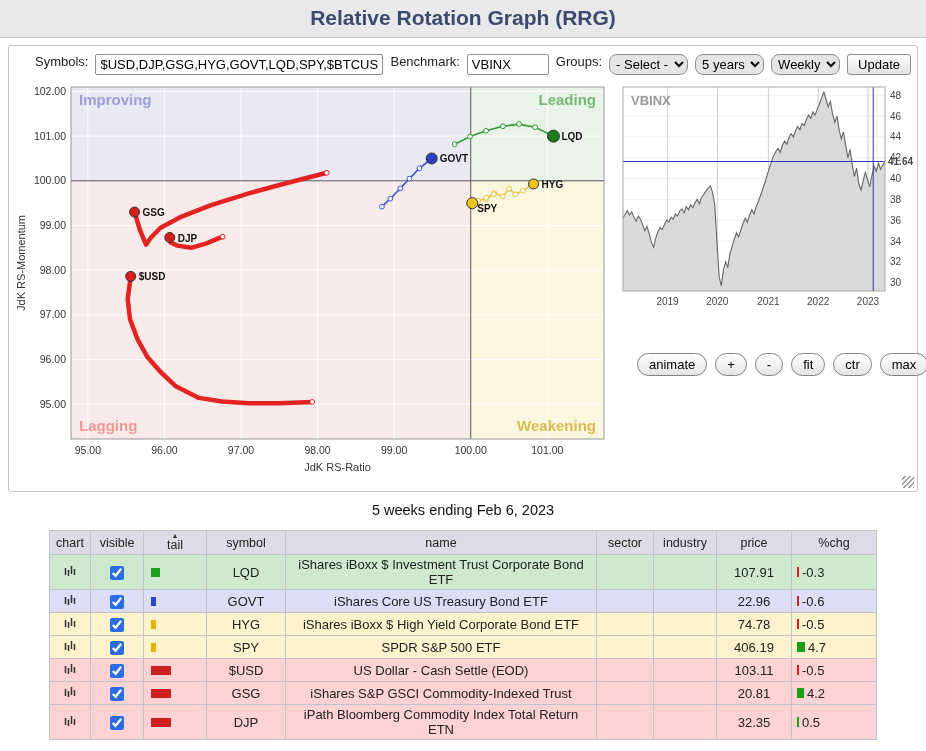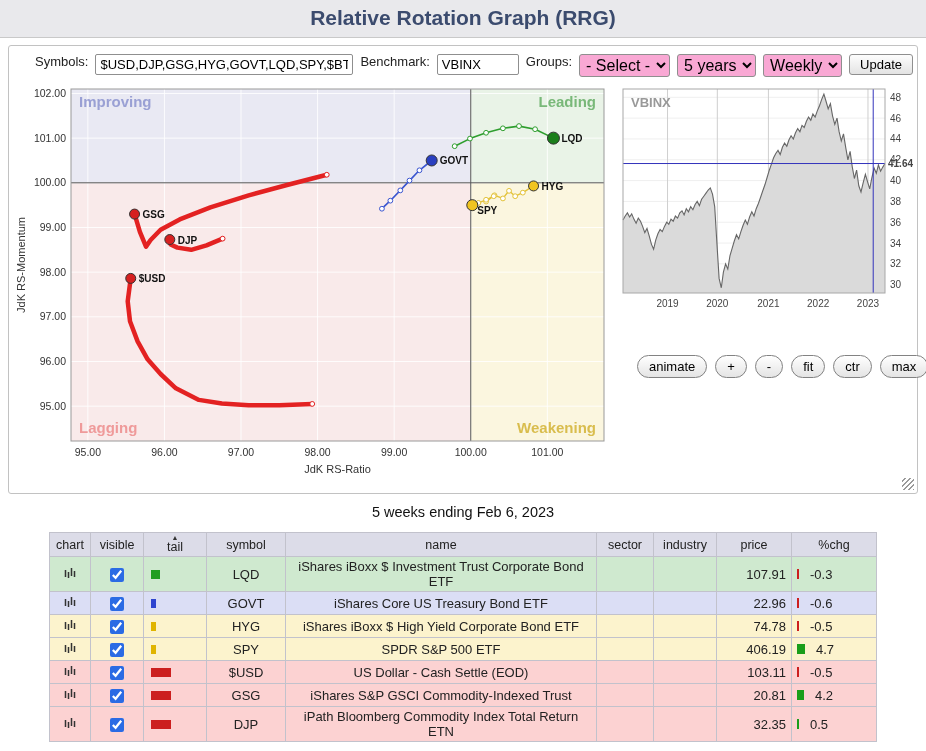--- a/index.html
+++ b/index.html
@@ -5,21 +5,21 @@
   html,body{margin:0;padding:0;background:#fff;}
   body{width:926px;font-family:"Liberation Sans",sans-serif;color:#222;}
   .titlebar{background:#e9e9ec;border-bottom:1px solid #c9c9c9;text-align:center;padding:6px 0 7px;}
   .titlebar h1{margin:0;font-size:21px;font-weight:600;color:#3b4b6e;}
   .panel{margin:7px 8px 0;border:1px solid #c2c2c2;border-radius:3px;position:relative;background:#fff;padding:6px 4px 6px;}
   .toolbar{display:flex;align-items:flex-start;gap:7px;font-size:13px;padding:2px 0 6px 22px;}
   .toolbar label{color:#222;}
   .toolbar input[type=text]{font-size:13px;padding:2px 4px;border:1px solid #8f8f8f;border-radius:2px;font-family:"Liberation Sans",sans-serif;}
   .symbols-input{width:278px;}
   .benchmark-input{width:72px;}
-  .toolbar select{font-size:16px;padding:1px 2px;border:1px solid #8f8f8f;border-radius:3px;background:#f9a8d4;}
+  .toolbar select{font-size:13px;padding:1px 2px;border:1px solid #8f8f8f;border-radius:8px;background:#e5e5e5;}
   .toolbar button{font-size:13px;padding:2px 10px;border:1px solid #8f8f8f;border-radius:3px;background:linear-gradient(#fdfdfd,#e3e3e3);cursor:pointer;}
   .main{display:flex;align-items:flex-start;}
   .rrg-wrap{width:602px;}
   .right-col{width:302px;margin-left:6px;display:flex;flex-direction:column;}
   .mini-wrap{border:0;}
   .tail-row{display:flex;align-items:center;margin-top:66px;font-size:13px;padding:0 6px 0 12px;}
   .slider-track{width:86px;height:4px;background:#8f8f8f;border-radius:2px;position:relative;margin-left:10px;}
   .slider-thumb{position:absolute;left:30%;top:50%;transform:translate(-50%,-50%);width:14px;height:14px;border-radius:50%;background:linear-gradient(#f4f4f4,#bdbdbd);border:1px solid #767676;box-sizing:border-box;}
   .tail-spacer{flex:1;}
   .btn-row{display:flex;gap:8px;margin-top:24px;padding-left:16px;}
@@ -30,23 +30,23 @@
   table.holdings th,table.holdings td{border:1px solid #c2c2cc;padding:2px 5px;height:18px;}
   table.holdings th{background:#dcdce8;font-weight:400;color:#222;position:relative;font-size:12.5px;}
   th .sort-arrow{display:block;font-size:7px;line-height:5px;color:#333;}
   td.c-chart{width:30px;text-align:center;}
   td.c-visible{width:42px;text-align:center;}
   td.c-tail{width:52px;}
   td.c-symbol{width:68px;text-align:center;}
   td.c-name{width:300px;text-align:center;}
   td.c-sector{width:46px;}
   td.c-industry{width:52px;}
-  td.c-price{width:64px;text-align:right;}
+  td.c-price{width:64px;text-align:center;}
   td.c-chg{width:74px;}
-  .chg-wrap{display:flex;align-items:center;gap:11px;}
+  .chg-wrap{display:flex;align-items:center;gap:3px;}
   .chg-bar{height:10px;flex:none;}
   .tail-swatch{height:9px;margin-left:2px;}
   input[type=checkbox]{accent-color:#2b6be4;width:14px;height:14px;margin:0;vertical-align:middle;}
   .tick{font-size:10.5px;fill:#333;}
   .axis-title{font-size:11px;fill:#333;}
   .quad-label{font-size:15px;font-weight:bold;}
   .pt-label{font-size:10px;font-weight:bold;fill:#111;}
   .mini-tick{font-size:10px;fill:#444;}
   .mini-year{font-size:10px;fill:#444;}
 </style>

